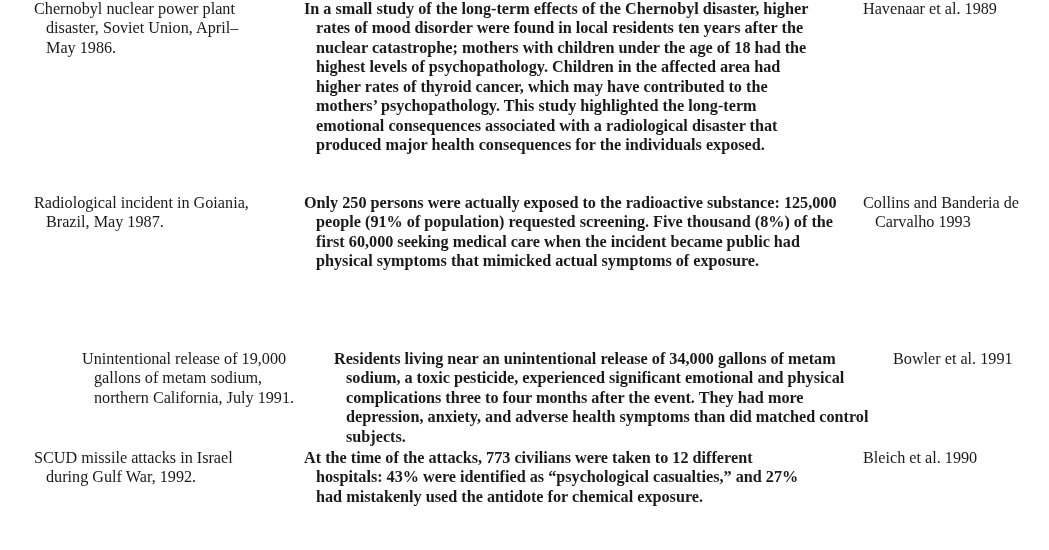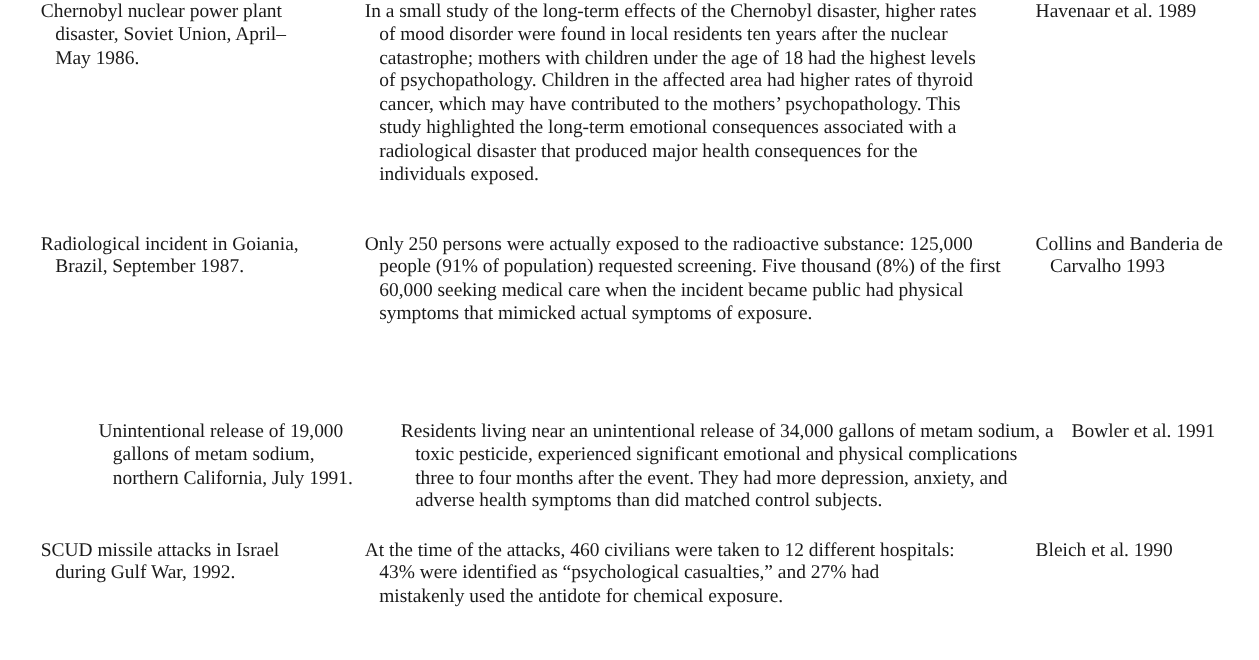--- a/index.html
+++ b/index.html
@@ -7,21 +7,21 @@
     width: 1049px; height: 550px; overflow: hidden;
     font-family: "Liberation Serif", "DejaVu Serif", serif;
     color: #1a1a1a;
     font-size: 16.2px;
     line-height: 19.45px;
   }
   .table { position: absolute; left: 16px; top: 0; width: 1049px; }
   .row { position: relative; display: flex; }
   .cell { box-sizing: border-box; }
   .c-event { width: 270px; padding-left: 18px; }
-  .c-desc { width: 559px; padding-left: 288px; margin-left: -270px; }
+  .c-desc { width: 559px; padding-left: 288px; margin-left: -270px; font-weight: bold; }
   .c-desc { margin-left: 0; padding-left: 18px; width: 559px; }
   .c-ref { width: 220px; padding-left: 18px; }
   .hang { padding-left: 12px; text-indent: -12px; }
   .row-1 { height: 194px; }
   .row-2 { height: 156px; }
   .row-3 { height: 100px; }
   .row-4 { height: 100px; }
   .row-3 { height: 99px; margin-left: 48px; }
 </style>
 </head>
@@ -36,21 +36,21 @@
     <div class="cell c-desc">
       <div class="hang" style="width:512px">In a small study of the long-term effects of the Chernobyl disaster, higher rates of mood disorder were found in local residents ten years after the nuclear catastrophe; mothers with children under the age of 18 had the highest levels of psychopathology. Children in the affected area had higher rates of thyroid cancer, which may have contributed to the mothers’ psychopathology. This study highlighted the long-term emotional consequences associated with a radiological disaster that produced major health consequences for the individuals exposed.</div>
     </div>
     <div class="cell c-ref">
       <div class="hang" style="width:190px">Havenaar et al. 1989</div>
     </div>
   </div>
 
   <div class="row row-2">
     <div class="cell c-event">
-      <div class="hang" style="width:238px">Radiological incident in Goiania, Brazil, September 1987.</div>
+      <div class="hang" style="width:238px">Radiological incident in Goiania, Brazil, May 1987.</div>
     </div>
     <div class="cell c-desc">
       <div class="hang" style="width:522px">Only 250 persons were actually exposed to the radioactive substance: 125,000 people (91% of population) requested screening. Five thousand (8%) of the first 60,000 seeking medical care when the incident became public had physical symptoms that mimicked actual symptoms of exposure.</div>
     </div>
     <div class="cell c-ref">
       <div class="hang" style="width:190px">Collins and Banderia de Carvalho 1993</div>
     </div>
   </div>
 
   <div class="row row-3">
@@ -63,20 +63,20 @@
     <div class="cell c-ref">
       <div class="hang" style="width:190px">Bowler et al. 1991</div>
     </div>
   </div>
 
   <div class="row row-4">
     <div class="cell c-event">
       <div class="hang" style="width:212px">SCUD missile attacks in Israel during Gulf War, 1992.</div>
     </div>
     <div class="cell c-desc">
-      <div class="hang" style="width:490px">At the time of the attacks, 460 civilians were taken to 12 different hospitals: 43% were identified as “psychological casualties,” and 27% had mistakenly used the antidote for chemical exposure.</div>
+      <div class="hang" style="width:490px">At the time of the attacks, 773 civilians were taken to 12 different hospitals: 43% were identified as “psychological casualties,” and 27% had mistakenly used the antidote for chemical exposure.</div>
     </div>
     <div class="cell c-ref">
       <div class="hang" style="width:190px">Bleich et al. 1990</div>
     </div>
   </div>
 
 </div>
 
 </body></html>

